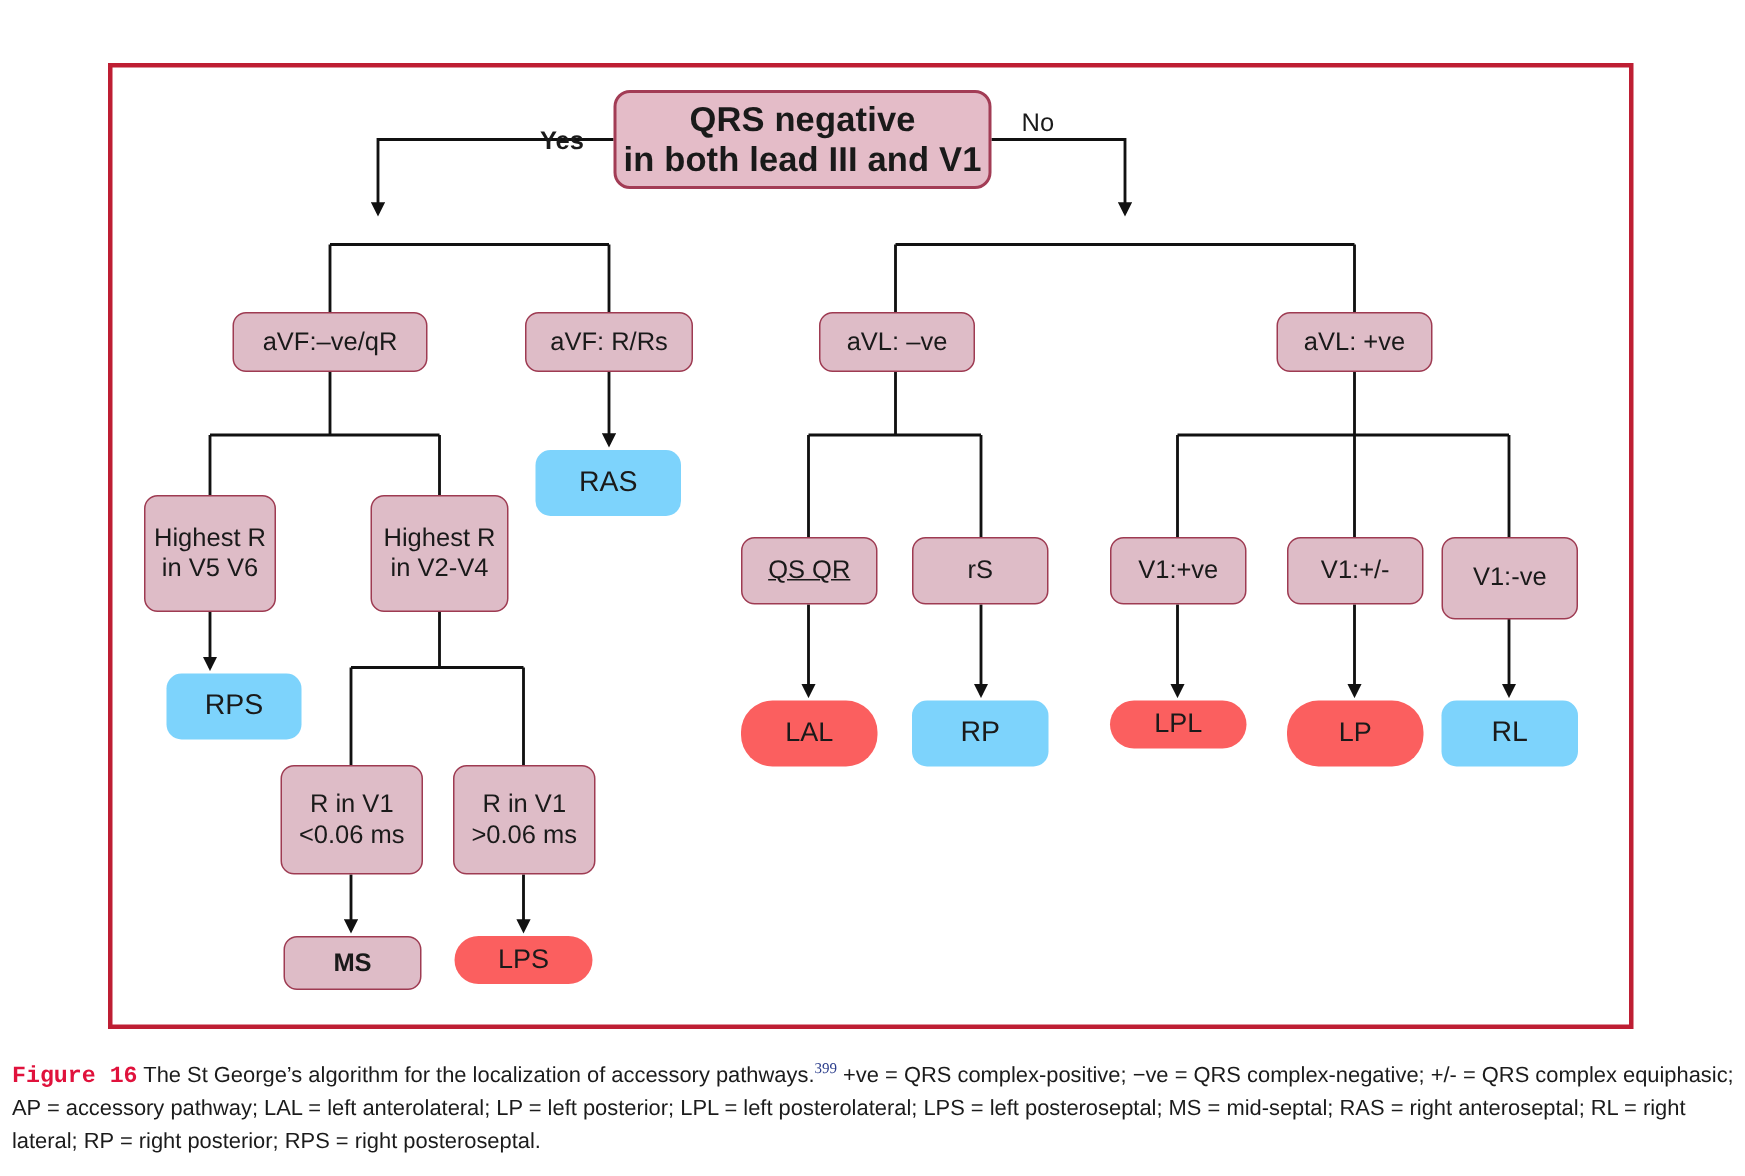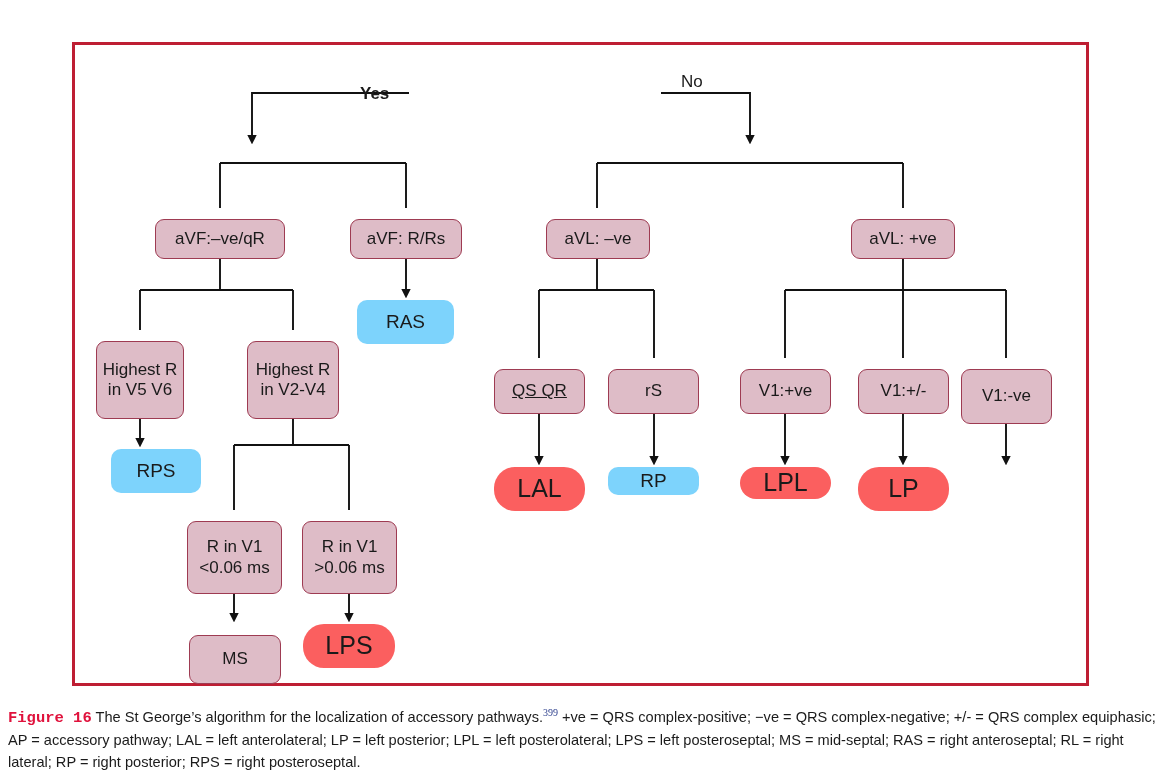--- a/index.html
+++ b/index.html
@@ -50,40 +50,39 @@
     text-align: center;
     line-height: 1.18;
     color: #1a1a1a;
     font-family: "Liberation Sans", sans-serif;
     white-space: pre-line;
   }
   .node.pink {
     background: #DEBCC7;
     border: 1.6px solid #9E3B52;
     font-size: 17px;
-    margin-top: 11px;
   }
   .node.root {
     background: #E4BCC8;
     border: 2px solid #A23C55;
     font-size: 23px;
     font-weight: bold;
     border-radius: 11px;
     letter-spacing: 0.1px;
   }
   .node.green {
     background: #7dd3fc;
     border: none;
     font-size: 19px;
     border-radius: 10px;
   }
   .node.red {
     background: #FB5F5F;
     border: none;
-    font-size: 25px;
+    font-size: 18px;
     border-radius: 21px;
   }
   
   .edge-label {
     position: absolute;
     font-size: 17px;
     color: #1a1a1a;
     font-family: "Liberation Sans", sans-serif;
   }
   
@@ -169,20 +168,23 @@
       <path d="M 1006 290 L 1006 358"></path>
 
       <path d="M 539 403 L 539 463" marker-end="url(#arrow)"></path>
       <path d="M 654 403 L 654 463" marker-end="url(#arrow)"></path>
       <path d="M 785 403 L 785 463" marker-end="url(#arrow)"></path>
       <path d="M 903 403 L 903 463" marker-end="url(#arrow)"></path>
       <path d="M 1006 403 L 1006 463" marker-end="url(#arrow)"></path>
     </g>
   </svg>
 
+  <div class="node root" style="left:409px; top:60px; width:252px; height:66px;">
+    <span><span>QRS negative</span><br><span>in both lead III and V1</span></span>
+  </div>
 
   <div class="edge-label" style="left:360px; top:84px;font-weight:bold;">Yes</div>
   <div class="edge-label" style="left:681px; top:72px;">No</div>
 
   <div class="node pink" style="left:155px; top:208px; width:130px; height:40px;">aVF:–ve/qR</div>
 
   <div class="node pink" style="left:350px; top:208px; width:112px; height:40px;">aVF: R/Rs</div>
 
   <div class="node green" style="left:357px; top:300px; width:97px; height:44px;">RAS</div>
 
@@ -193,44 +195,45 @@
 in V2-V4</div>
 
   <div class="node green" style="left:95px; top:449px; width:90px; height:44px;margin-left:16px;">RPS</div>
 
   <div class="node pink" style="left:187px; top:510px; width:95px; height:73px;">R in V1
 &lt;0.06 ms</div>
 
   <div class="node pink" style="left:302px; top:510px; width:95px; height:73px;">R in V1
 &gt;0.06 ms</div>
 
-  <div class="node pink" style="left:189px; top:624px; width:92px; height:49px;">MS</div>
-
-  <div class="node red" style="left:303px; top:624px; width:92px; height:44px;">LPS</div>
+  <div class="node pink" style="left:189px; top:624px; width:92px; height:36px;font-weight:bold;">MS</div>
+
+  <div class="node red" style="left:303px; top:624px; width:92px; height:32px;">LPS</div>
 
   <div class="node pink" style="left:546px; top:208px; width:104px; height:40px;">aVL: –ve</div>
 
   <div class="node pink" style="left:851px; top:208px; width:104px; height:40px;">aVL: +ve</div>
 
   <div class="node pink" style="left:494px; top:358px; width:91px; height:45px;text-decoration:underline;">QS QR</div>
 
   <div class="node pink" style="left:608px; top:358px; width:91px; height:45px;">rS</div>
 
   <div class="node red" style="left:494px; top:467px; width:91px; height:44px;">LAL</div>
 
-  <div class="node green" style="left:608px; top:467px; width:91px; height:28px;">RP</div>
+  <div class="node green" style="left:608px; top:467px; width:91px; height:44px;">RP</div>
 
   <div class="node pink" style="left:740px; top:358px; width:91px; height:45px;">V1:+ve</div>
 
   <div class="node pink" style="left:858px; top:358px; width:91px; height:45px;">V1:+/-</div>
 
   <div class="node pink" style="left:961px; top:358px; width:91px; height:55px;">V1:-ve</div>
 
   <div class="node red" style="left:740px; top:467px; width:91px; height:32px;">LPL</div>
 
   <div class="node red" style="left:858px; top:467px; width:91px; height:44px;">LP</div>
 
+  <div class="node green" style="left:961px; top:467px; width:91px; height:44px;">RL</div>
 
   <div class="caption">
     <span class="fig-label">Figure 16</span><span class="body-txt"> The St George’s algorithm for the localization of accessory pathways.</span><sup>399</sup><span class="body-txt"> +ve = QRS complex-positive; −ve = QRS complex-negative; +/- = QRS complex equiphasic; AP = accessory pathway; LAL = left anterolateral; LP = left posterior; LPL = left posterolateral; LPS = left posteroseptal; MS = mid-septal; RAS = right anteroseptal; RL = right lateral; RP = right posterior; RPS = right posteroseptal.</span>
   </div>
 
 </div>
 
 </body></html>

